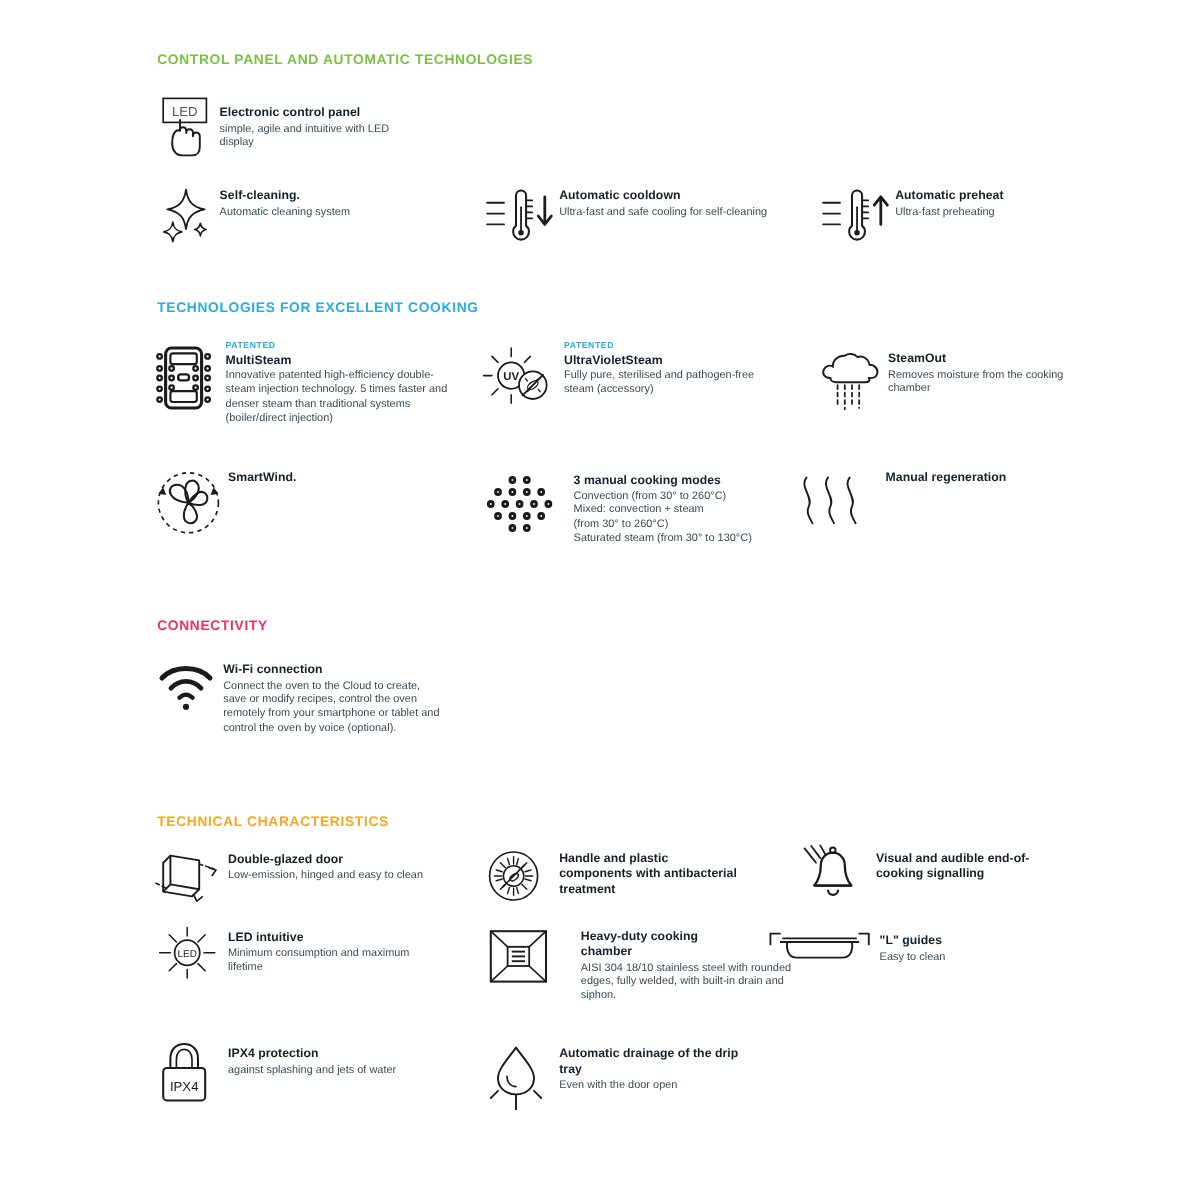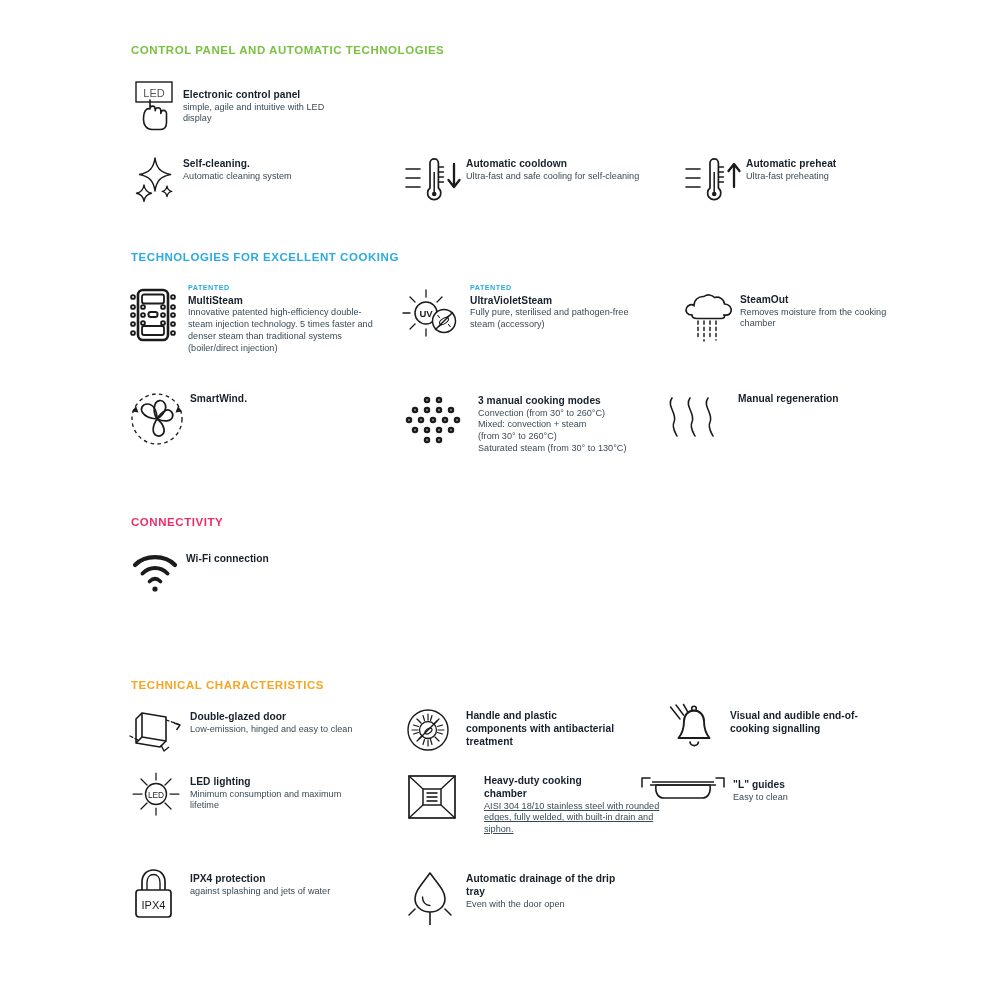--- a/index.html
+++ b/index.html
@@ -296,20 +296,21 @@
         <g fill="none" stroke="#1b1b1b" stroke-linecap="round">
           <path d="M4 15 C14 4.5 34 4.5 44 15" stroke-width="4.2"></path>
           <path d="M11.5 23.5 C18.5 16 29.5 16 36.5 23.5" stroke-width="4"></path>
           <path d="M18.5 31.5 C22 28 26 28 29.5 31.5" stroke-width="3.6"></path>
         </g>
         <circle cx="24" cy="39" r="2.6" fill="#1b1b1b"></circle>
       </svg>
     </div>
     <div class="ftext" style="padding-top:4px;">
       <div class="fttl">Wi-Fi connection</div>
+      <div class="fdesc" style="width:182px;">Connect the oven to the Cloud to create, save or modify recipes, control the oven remotely from your smartphone or tablet and control the oven by voice (optional).</div>
     </div>
   </div>
 
   <div class="section-title t-orange" style="left:131px; top:679px;">TECHNICAL CHARACTERISTICS</div>
 
   <div class="feature" style="left:128px; top:705px; width:250px;">
     <div class="ficon" style="width:62px;height:52px;">
       <svg width="58" height="48" viewBox="0 0 58 48">
         <path d="M14 6 L38 10 L38 34 L14 30 Z" fill="none" stroke="#1b1b1b" stroke-width="1.6" stroke-linejoin="round"></path>
         <path d="M14 6 L8 12 L8 36 L14 30" fill="none" stroke="#1b1b1b" stroke-width="1.6" stroke-linejoin="round"></path>
@@ -390,41 +391,41 @@
           <line x1="5" y1="25" x2="14" y2="25"></line>
           <line x1="42" y1="25" x2="51" y2="25"></line>
           <line x1="13" y1="10" x2="19" y2="16"></line>
           <line x1="37" y1="34" x2="43" y2="40"></line>
           <line x1="43" y1="10" x2="37" y2="16"></line>
           <line x1="13" y1="40" x2="19" y2="34"></line>
         </g>
       </svg>
     </div>
     <div class="ftext" style="padding-top:7px;">
-      <div class="fttl">LED lighting</div>
+      <div class="fttl">LED intuitive</div>
       <div class="fdesc" style="width:180px;">Minimum consumption and maximum lifetime</div>
     </div>
   </div>
 
   <div class="feature" style="left:404px; top:770px; width:250px;gap:18px;">
     <div class="ficon" style="width:62px;height:54px;">
       <svg width="56" height="50" viewBox="0 0 56 50">
         <rect x="5" y="4" width="46" height="42" fill="none" stroke="#1b1b1b" stroke-width="1.7"></rect>
         <path d="M5 4 L19 17 M51 4 L37 17 M5 46 L19 33 M51 46 L37 33" fill="none" stroke="#1b1b1b" stroke-width="1.4"></path>
         <rect x="19" y="17" width="18" height="16" fill="none" stroke="#1b1b1b" stroke-width="1.5"></rect>
         <g stroke="#1b1b1b" stroke-width="1.6">
           <line x1="22.5" y1="21" x2="33.5" y2="21"></line>
           <line x1="22.5" y1="25" x2="33.5" y2="25"></line>
           <line x1="22.5" y1="29" x2="33.5" y2="29"></line>
         </g>
       </svg>
     </div>
     <div class="ftext" style="padding-top:4px;">
       <div class="fttl" style="width:130px;">Heavy-duty cooking chamber</div>
-      <div class="fdesc" style="width:180px;text-decoration:underline;">AISI 304 18/10 stainless steel with rounded edges, fully welded, with built-in drain and siphon.</div>
+      <div class="fdesc" style="width:180px;">AISI 304 18/10 stainless steel with rounded edges, fully welded, with built-in drain and siphon.</div>
     </div>
   </div>
 
   <div class="feature" style="left:638px; top:772px; width:250px;">
     <div class="ficon" style="width:95px;height:40px;">
       <svg width="92" height="36" viewBox="0 0 92 36">
         <path d="M4 4 L4 13 M4 4 L12 4" fill="none" stroke="#1b1b1b" stroke-width="1.5" stroke-linecap="round"></path>
         <path d="M86 4 L86 13 M86 4 L78 4" fill="none" stroke="#1b1b1b" stroke-width="1.5" stroke-linecap="round"></path>
         <path d="M14 8 L76 8" fill="none" stroke="#1b1b1b" stroke-width="1.5"></path>
         <path d="M18 11 L72 11 C73 19 70 24 64 24 L26 24 C20 24 17 19 18 11 Z" fill="#fff" stroke="#1b1b1b" stroke-width="1.6" stroke-linejoin="round"></path>

